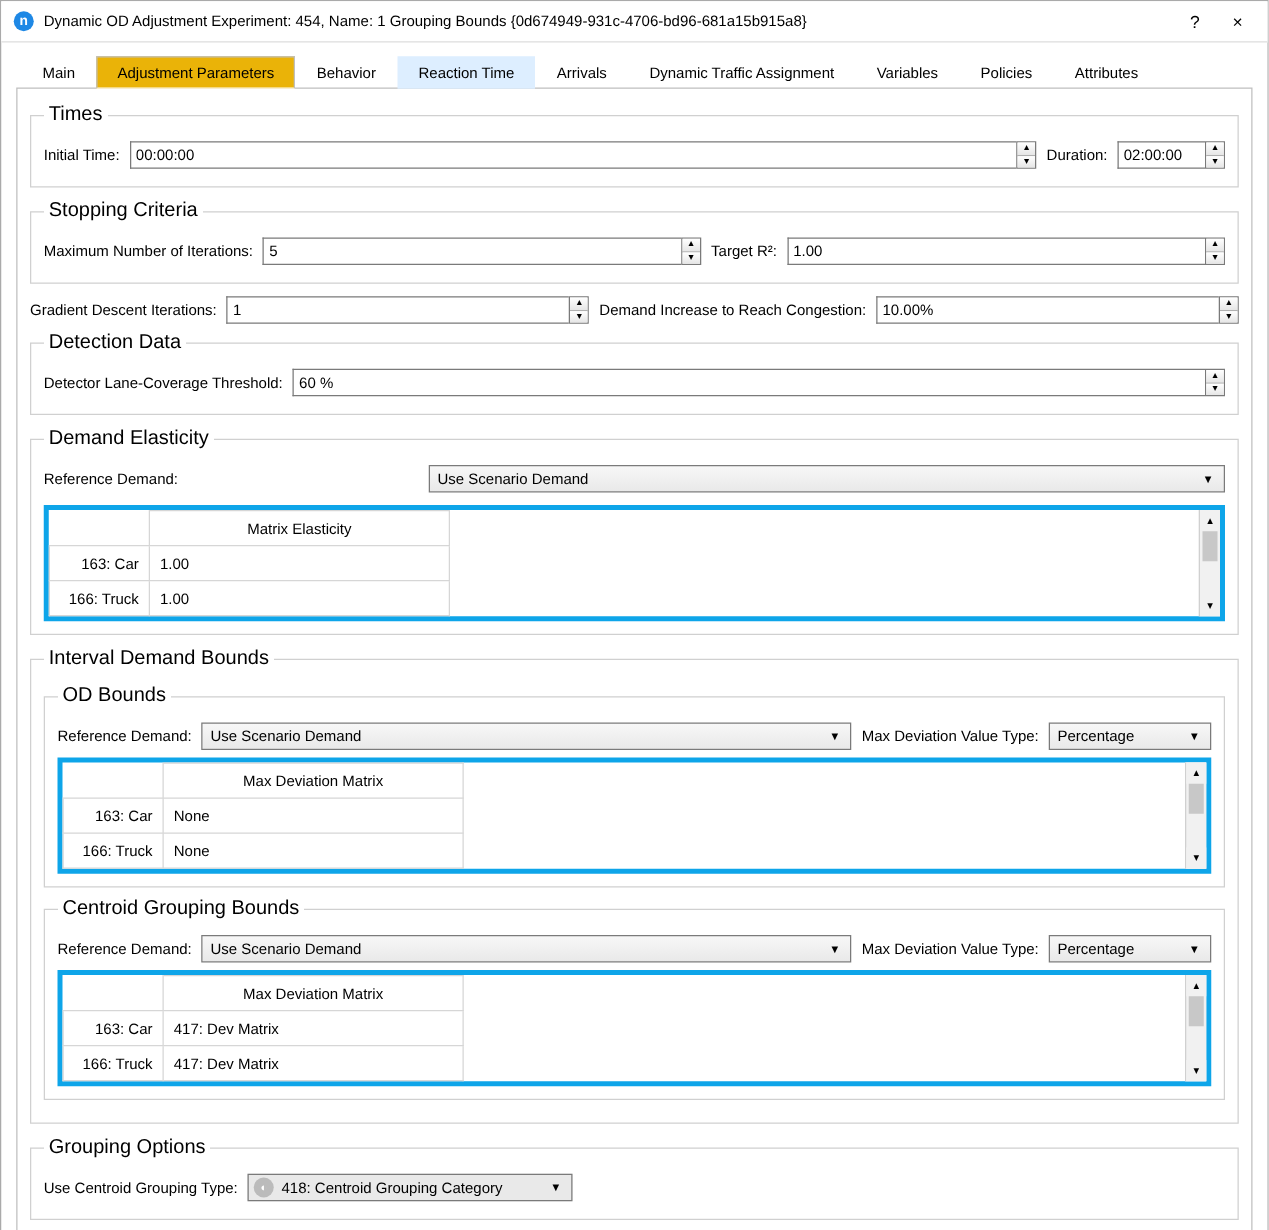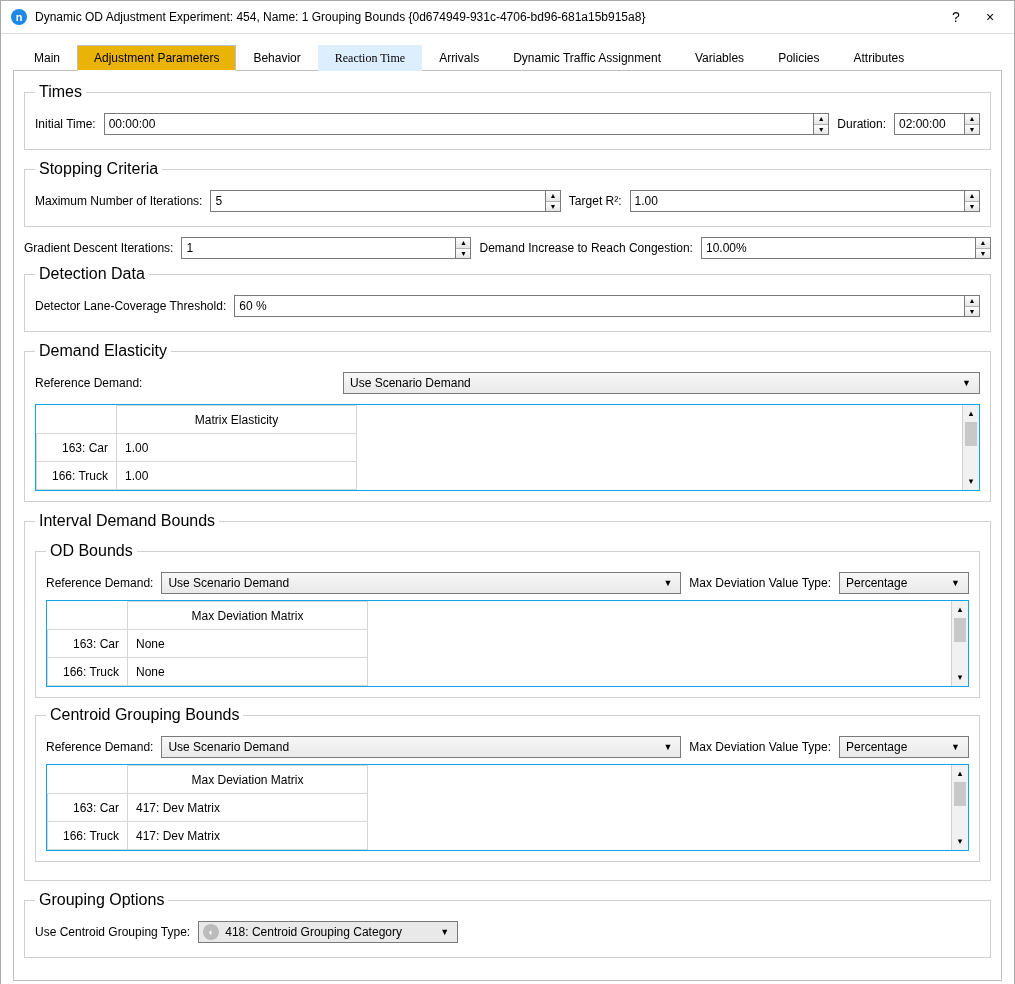--- a/index.html
+++ b/index.html
@@ -50,21 +50,21 @@
     padding-left: 4px;
   }
   .tab {
     padding: 5px 16px;
     border: 1px solid transparent;
     border-bottom: none;
     position: relative;
     top: 1px;
     cursor: default;
   }
-  .tab.special { background: #def; font-family: Liberation Serif, serif; }
+  .tab.special { background: #def; }
   .tab.active {
     background: #eab308;
     border: 1px solid #bfbfbf;
     border-bottom: 1px solid #fff;
   }
   .tabbody {
     border: 1px solid #bfbfbf;
     padding: 8px 10px 12px 10px;
   }
   fieldset {
@@ -103,21 +103,21 @@
     display: flex; align-items: center;
     background: linear-gradient(#f7f7f7,#e9e9e9);
     min-width: 0;
   }
   .dropdown .dtxt { flex: 1; padding: 0 2px; overflow: hidden; text-overflow: ellipsis; white-space: nowrap; }
   .dropdown .darrow { font-size: 9px; padding: 0 4px; }
   .dropdown.plain { background: #e9e9e9; }
   .innerfs { margin: 4px 0 8px 0; }
   .matrixarea {
     display: flex; align-items: stretch;
-    border: 1px solid #0ea5e9;
+    border: 4px solid #0ea5e9;
     margin-top: 6px;
   }
   .matrixarea .mtable { flex: 1; }
   .mtable table { border-collapse: collapse; }
   .mtable th, .mtable td {
     border: 1px solid #d6d6d6;
     padding: 5px 8px;
     text-align: left;
     height: 28px;
   }

